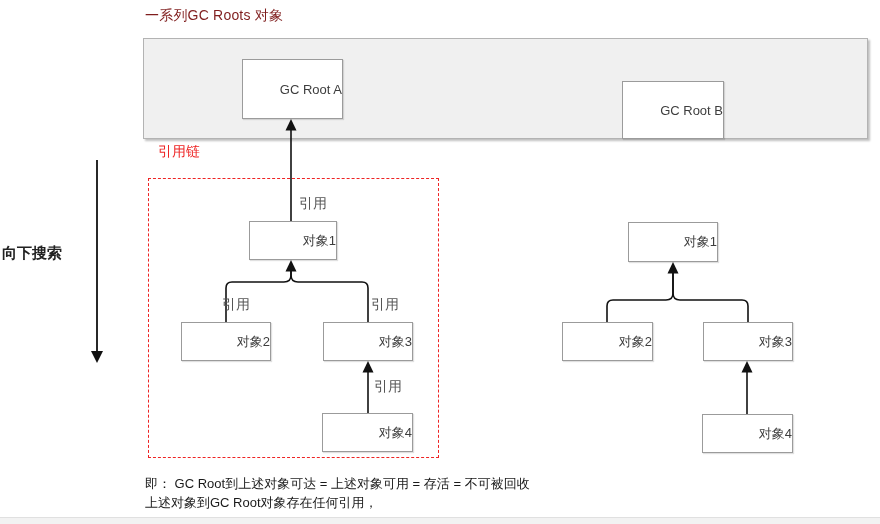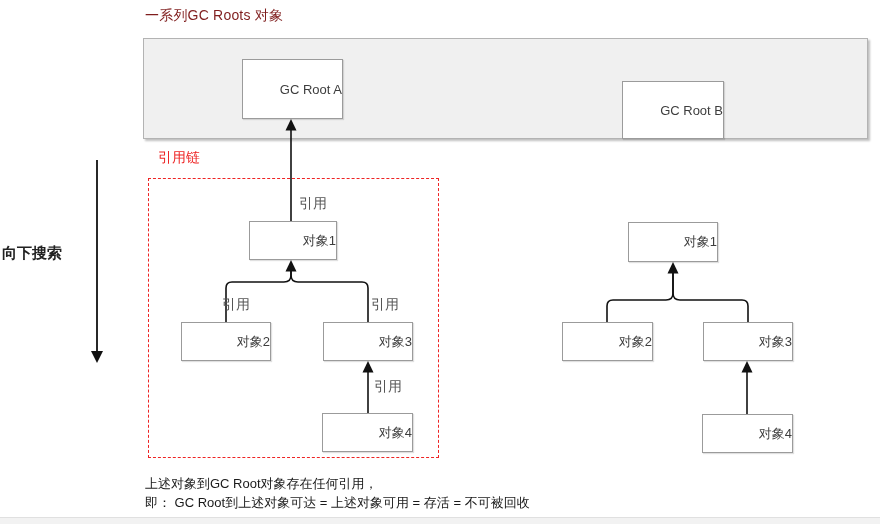--- a/index.html
+++ b/index.html
@@ -38,21 +38,21 @@
   .r-obj1{left:628px;top:222px;width:90px;height:40px;}
   .r-obj2{left:562px;top:322px;width:91px;height:39px;}
   .r-obj3{left:703px;top:322px;width:90px;height:39px;}
   .r-obj4{left:702px;top:414px;width:91px;height:39px;}
 
   .chain-rect{
     left:148px;top:178px;width:291px;height:280px;
     border:1.6px dashed #ee2424;box-sizing:border-box;
   }
   .chain-label{
-    left:158px;top:149px;font-size:14px;color:#ee2424;
+    left:158px;top:143px;font-size:14px;color:#ee2424;
   }
   .edge-label{
     font-size:14px;color:#555;white-space:nowrap;
   }
   .el-1{left:299px;top:195px;}
   .el-2{left:222px;top:296px;}
   .el-3{left:371px;top:296px;}
   .el-4{left:374px;top:378px;}
 
   .search-label{
@@ -139,19 +139,19 @@
   <span>对象2</span>
 </div>
 <div class="abs layer-nodes node r-obj3">
   <span>对象3</span>
 </div>
 <div class="abs layer-nodes node r-obj4">
   <span>对象4</span>
 </div>
 
 <div class="abs layer-nodes caption caption-left">
+  <div>即： GC Root到上述对象可达 = 上述对象可用 = 存活 = 不可被回收</div>
   <div>上述对象到GC Root对象存在任何引用，</div>
-  <div>即： GC Root到上述对象可达 = 上述对象可用 = 存活 = 不可被回收</div>
 </div>
 <div class="abs layer-nodes caption caption-right">
 </div>
 
 <div class="abs layer-bg bottom-strip"></div>
 
 </body></html>

